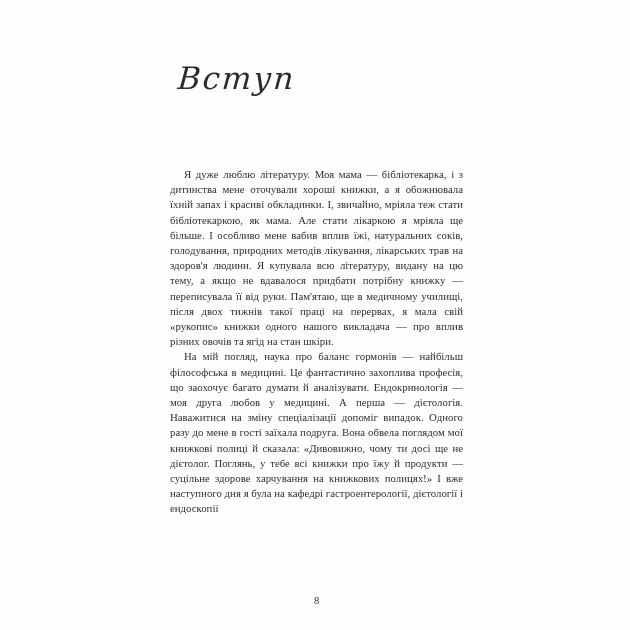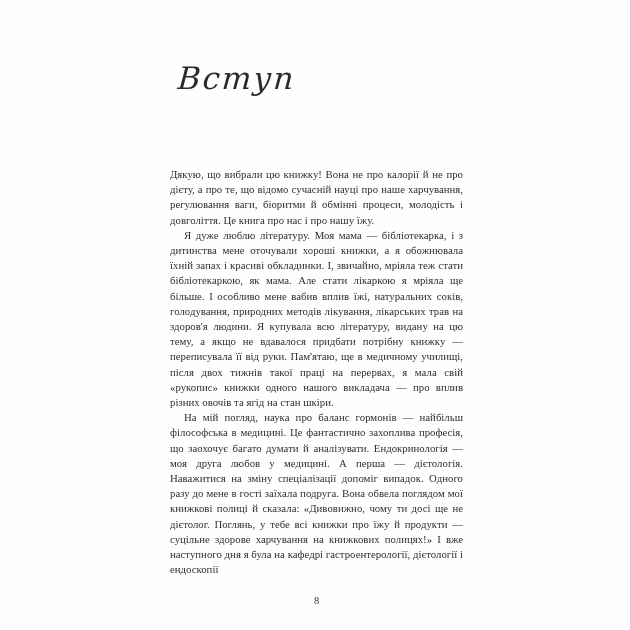--- a/index.html
+++ b/index.html
@@ -59,20 +59,19 @@
     }
   </style>
 </head>
 <body>
 
 <div class="book-page">
 
   <h1 class="chapter-title">Вступ</h1>
 
   <div class="body-text">
-    <p class="first-paragraph">Дякую, що вибрали цю книжку! Вона не про калорії й не про дієту, а про те, що відомо сучасній науці про наше харчування, регулювання ваги, біоритми й обмінні процеси, молодість і довголіття. Це книга про нас і про нашу їжу.</p>
     <p>Я дуже люблю літературу. Моя мама — бібліотекарка, і з дитинства мене оточували хороші книжки, а я обожнювала їхній запах і красиві обкладинки. І, звичайно, мріяла теж стати бібліотекаркою, як мама. Але стати лікаркою я мріяла ще більше. І особливо мене вабив вплив їжі, натуральних соків, голодування, природних методів лікування, лікарських трав на здоров'я людини. Я купувала всю літературу, видану на цю тему, а якщо не вдавалося придбати потрібну книжку — переписувала її від руки. Пам'ятаю, ще в медичному училищі, після двох тижнів такої праці на перервах, я мала свій «рукопис» книжки одного нашого викладача — про вплив різних овочів та ягід на стан шкіри.</p>
     <p>На мій погляд, наука про баланс гормонів — найбільш філософська в медицині. Це фантастично захоплива професія, що заохочує багато думати й аналізувати. Ендокринологія — моя друга любов у медицині. А перша — дієтологія. Наважитися на зміну спеціалізації допоміг випадок. Одного разу до мене в гості заїхала подруга. Вона обвела поглядом мої книжкові полиці й сказала: «Дивовижно, чому ти досі ще не дієтолог. Поглянь, у тебе всі книжки про їжу й продукти — суцільне здорове харчування на книжкових полицях!» І вже наступного дня я була на кафедрі гастроентерології, дієтології і ендоскопії</p>
   </div>
 
   <div class="page-number">8</div>
 
 </div>
 
 </body></html>

